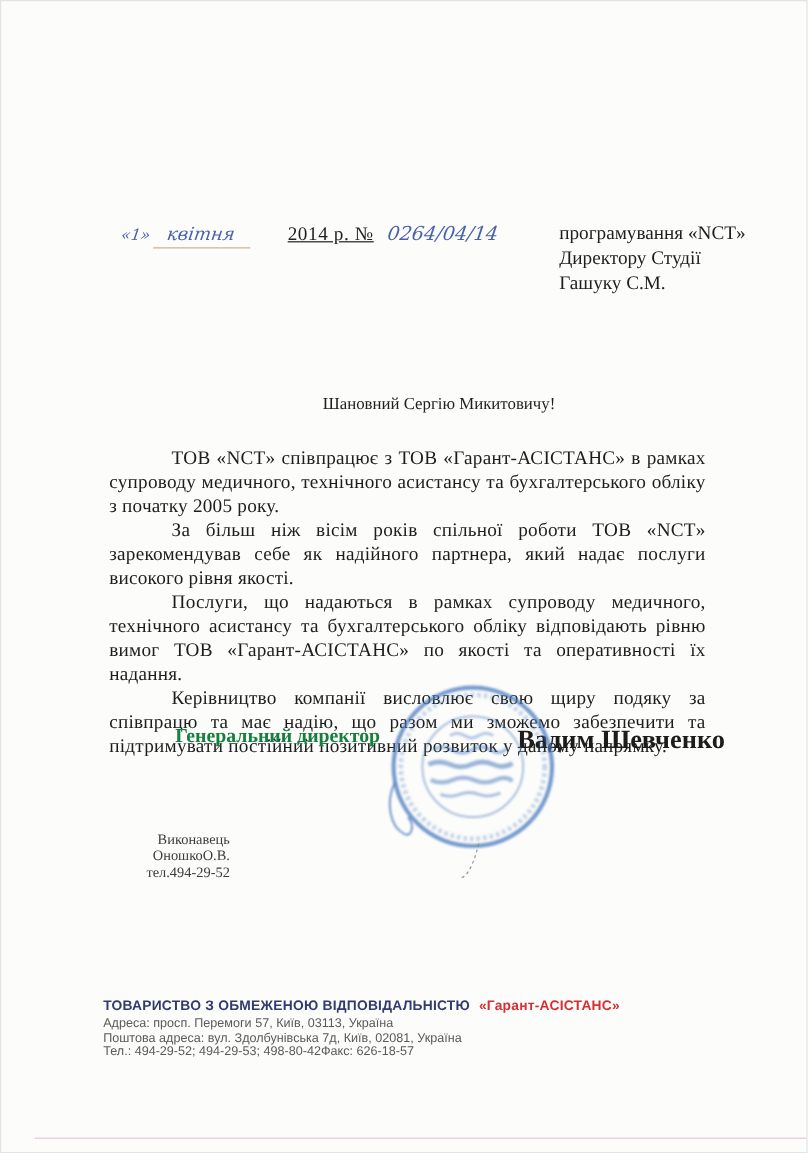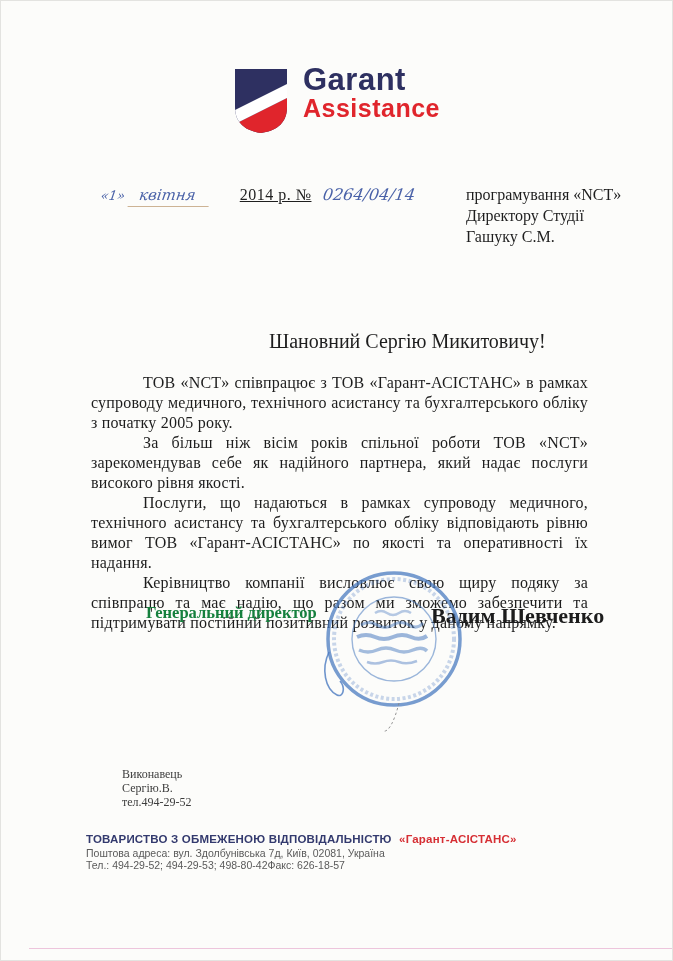--- a/index.html
+++ b/index.html
@@ -17,61 +17,43 @@
   
   .dateline{position:absolute;top:184px;left:100px;font-size:16px;color:#1f1f1f;white-space:nowrap;}
   .hand{font-style:italic;color:#4a62a8;font-family:"DejaVu Serif",serif;display:inline-block;transform:skewX(-8deg);}
   .hand-day{font-size:13px;}
   .hand-month{border-bottom:1px solid #cdb394;padding:0 14px 2px 10px;margin-right:26px;font-size:15px;}
   .printed-date{letter-spacing:.5px;text-decoration:underline;}
   .hand-number{margin-left:8px;font-size:16px;}
   
   .recipient{position:absolute;top:183px;left:465px;font-size:16px;line-height:21px;color:#1e1e1e;}
   
-  .salutation{position:absolute;top:329px;left:268px;font-size:20px;color:#1e1e1e;}
+  .salutation{position:absolute;top:329px;left:268px;font-size:14px;color:#1e1e1e;}
   
   .letter-body{position:absolute;top:372px;left:90px;width:497px;color:#1d1d1d;}
   .letter-body p{margin:0;font-size:16px;line-height:20px;text-indent:52px;text-align:justify;letter-spacing:.2px;}
   
   .sig-title{position:absolute;top:602px;left:145px;font-size:16.5px;font-weight:bold;color:#15803d;}
   .sig-name{position:absolute;top:602px;left:430px;font-size:22px;font-weight:bold;color:#1c1c1c;}
   .stamp{position:absolute;top:556px;left:318px;width:154px;height:186px;pointer-events:none;}
   
-  .executor{position:absolute;top:766px;left:121px;font-size:12px;line-height:14px;color:#3c3c3c;}
+  .executor{position:absolute;top:691px;left:121px;font-size:12px;line-height:14px;color:#3c3c3c;text-align:right;}
   
   .footer{position:absolute;top:832px;left:85px;font-family:"Liberation Sans",sans-serif;}
   .footer-line1{font-size:11.5px;font-weight:bold;letter-spacing:.2px;margin-bottom:3px;}
   .footer-line1 .navy{color:#333a6e;}
   .footer-line1 .red{color:#d62f34;margin-left:4px;}
   .footer-small{font-size:10.5px;line-height:11.5px;color:#5a5a5a;}
   .scan-line{position:absolute;top:947px;left:28px;width:645px;height:1px;background:#e8b7d4;opacity:.8;}
 </style>
 </head>
 <body>
 
 <div class="page">
 
-  <div class="logo">
-    <svg class="logo-shield" viewBox="0 0 56 68">
-      <defs>
-        <clipPath id="shieldClip">
-          <path d="M2,2 H54 V40 C54,58 41,64 28,66 C15,64 2,58 2,40 Z"></path>
-        </clipPath>
-      </defs>
-      <g clip-path="url(#shieldClip)">
-        <rect x="0" y="0" width="56" height="68" fill="#2e3061"></rect>
-        <polygon points="0,58 56,30 56,68 0,68" fill="#e0252c"></polygon>
-        <polygon points="0,58 0,44 56,16 56,30" fill="#ffffff"></polygon>
-      </g>
-    </svg>
-    <div class="logo-text">
-      <span class="logo-garant">Garant</span>
-      <span class="logo-assistance">Assistance</span>
-    </div>
-  </div>
 
   <div class="dateline">
     <span class="hand hand-day">«1»</span>
     <span class="hand hand-month">квітня</span>
     <span class="printed-date">2014 р. №</span>
     <span class="hand hand-number">0264/04/14</span>
   </div>
 
   <div class="recipient">
     <div>програмування «NCT»</div>
@@ -106,27 +88,28 @@
       <path d="M40,93 q9,4 18,0 t18,0 t18,0 t14,1" stroke-width="3.5" opacity="0.5"></path>
       <path d="M48,105 q8,3 16,0 t16,0 t18,-1" stroke-width="2.5" opacity="0.45"></path>
       <path d="M56,56 q6,-4 12,0 t12,0 t12,0" stroke-width="2.5" opacity="0.4"></path>
       <path d="M10,95 C2,112 6,132 18,138 C24,141 27,131 21,124" stroke-width="1.6" opacity="0.8"></path>
     </g>
     <path d="M80,146 C76,162 70,176 64,174" stroke="#8a8a8a" stroke-width="1" fill="none" stroke-dasharray="2.5 2.5" opacity="0.9"></path>
   </svg>
 
   <div class="executor">
     <div>Виконавець</div>
-    <div>Сергію.В.</div>
+    <div>ОношкоО.В.</div>
     <div>тел.494-29-52</div>
   </div>
 
   <div class="footer">
     <div class="footer-line1">
       <span class="navy">ТОВАРИСТВО З ОБМЕЖЕНОЮ ВІДПОВІДАЛЬНІСТЮ</span>
       <span class="red">«Гарант-АСІСТАНС»</span>
     </div>
+    <div class="footer-small">Адреса: просп. Перемоги 57, Київ, 03113, Україна</div>
     <div class="footer-small">Поштова адреса: вул. Здолбунівська 7д, Київ, 02081, Україна</div>
     <div class="footer-small">Тел.: 494-29-52; 494-29-53; 498-80-42Факс: 626-18-57</div>
   </div>
 
   <div class="scan-line"></div>
 </div>
 
 </body></html>

